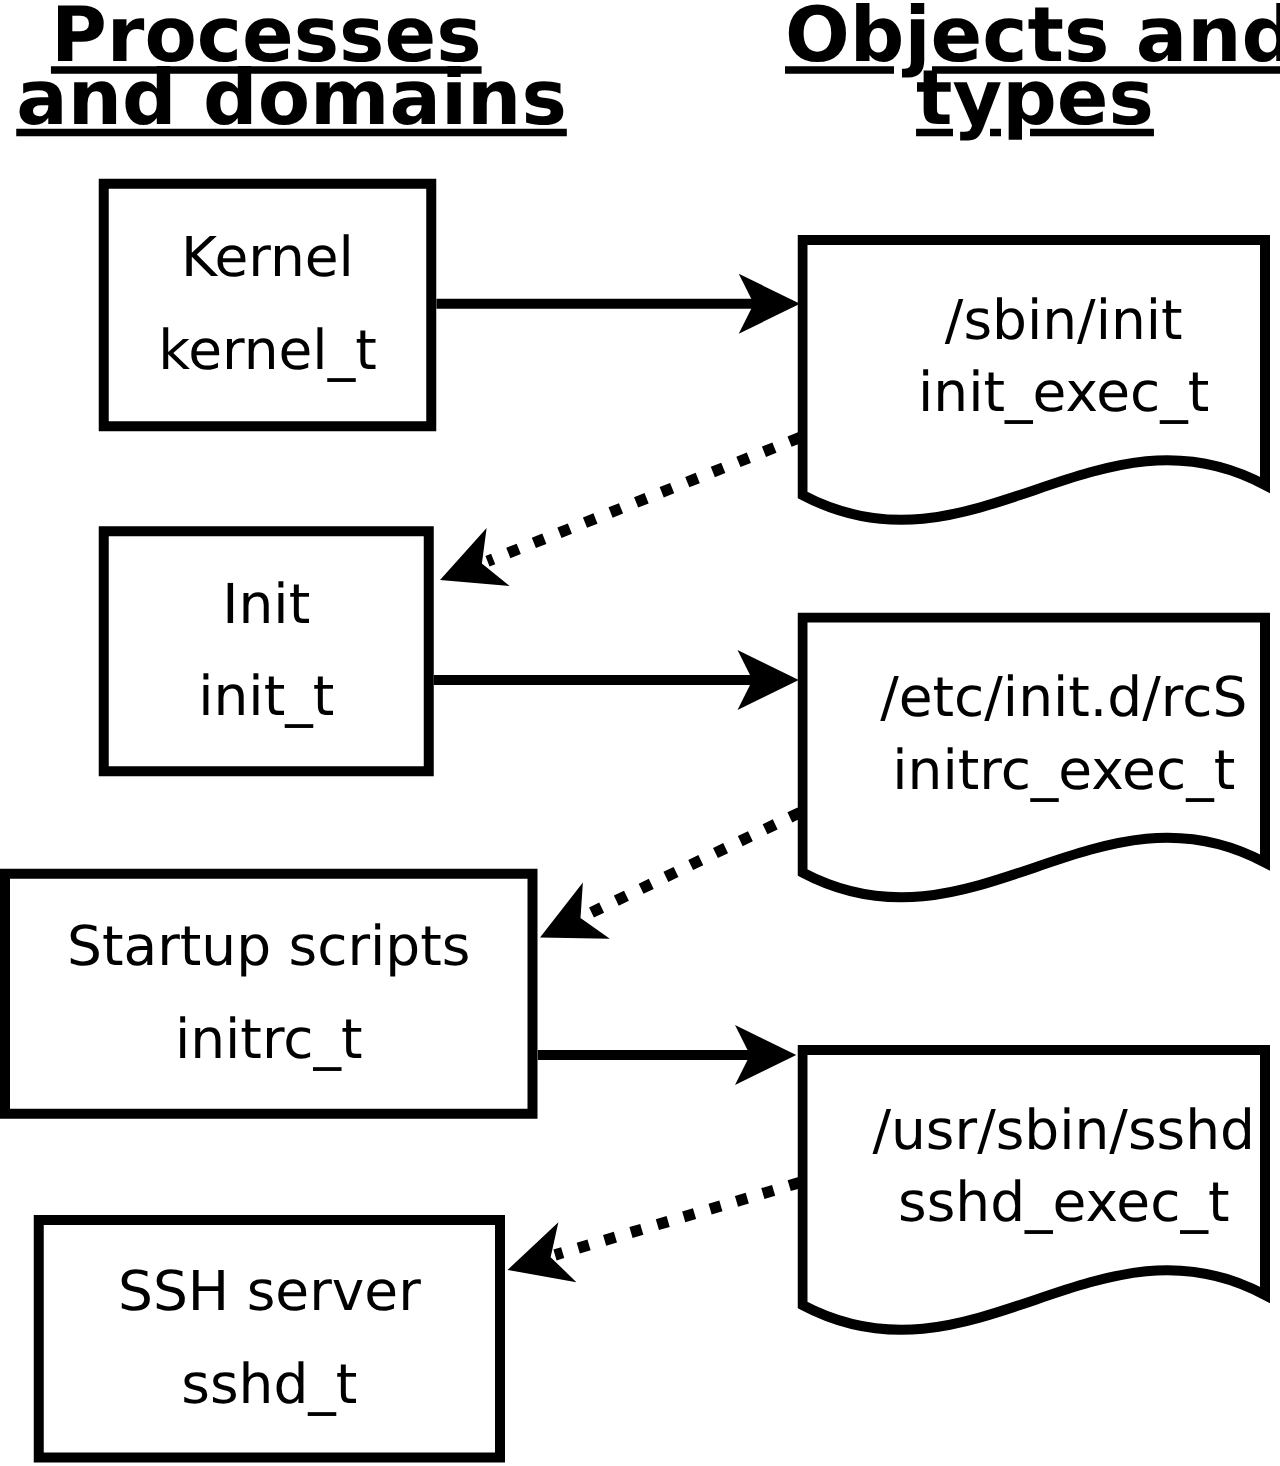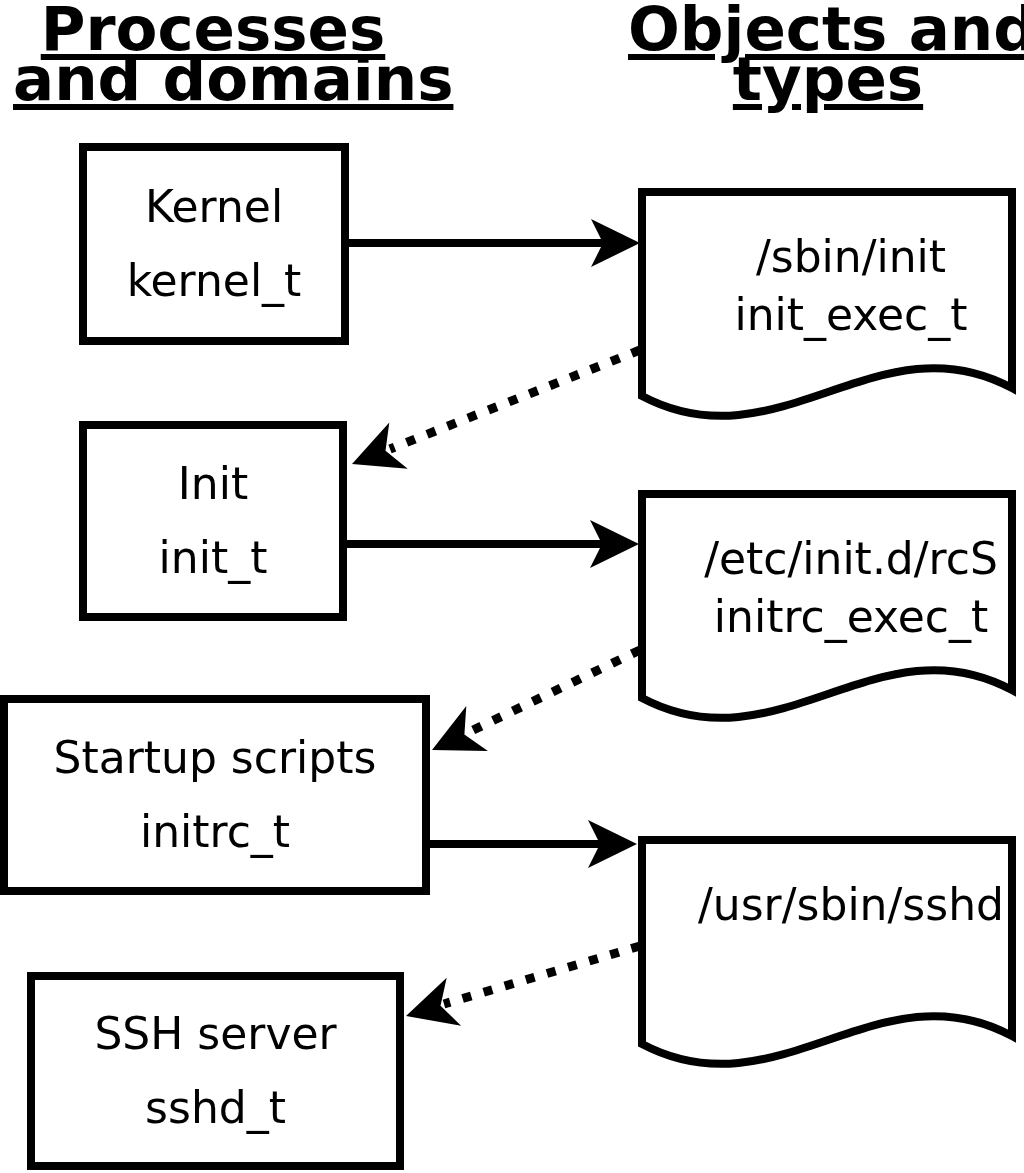--- a/index.html
+++ b/index.html
@@ -133,20 +133,21 @@
       <div>initrc_exec_t</div>
     </div>
   </div>
 
   <div class="doc-node" style="left:638px; top:792px;margin-top:44px;">
     <svg viewBox="0 0 378 255" xmlns="http://www.w3.org/2000/svg">
       <path class="doc-shape" d="M4,4 L374,4 L374,200 C240,128 140,280 4,208 Z"></path>
     </svg>
     <div class="doc-label">
       <div>/usr/sbin/sshd</div>
+      <div>sshd_exec_t</div>
     </div>
   </div>
 
   <div class="process-box" style="left:79px; top:143px; width:270px; height:202px;">
     <div>Kernel</div>
     <div>kernel_t</div>
   </div>
 
   <div class="process-box" style="left:79px; top:421px; width:268px; height:200px;">
     <div>Init</div>

